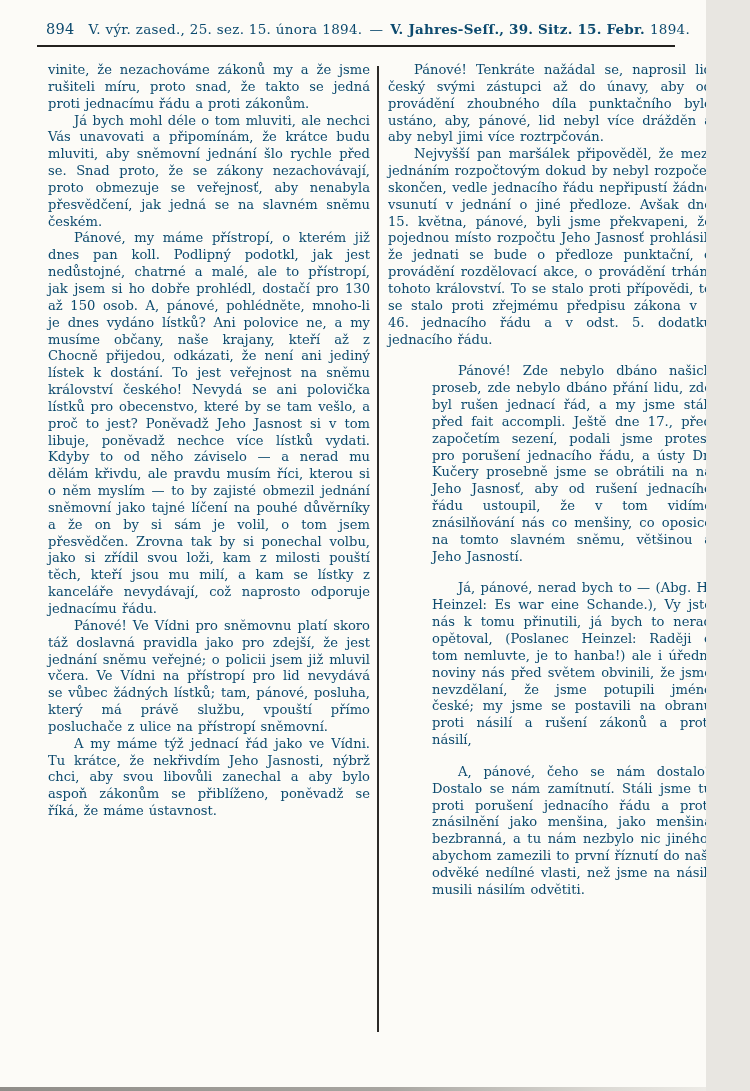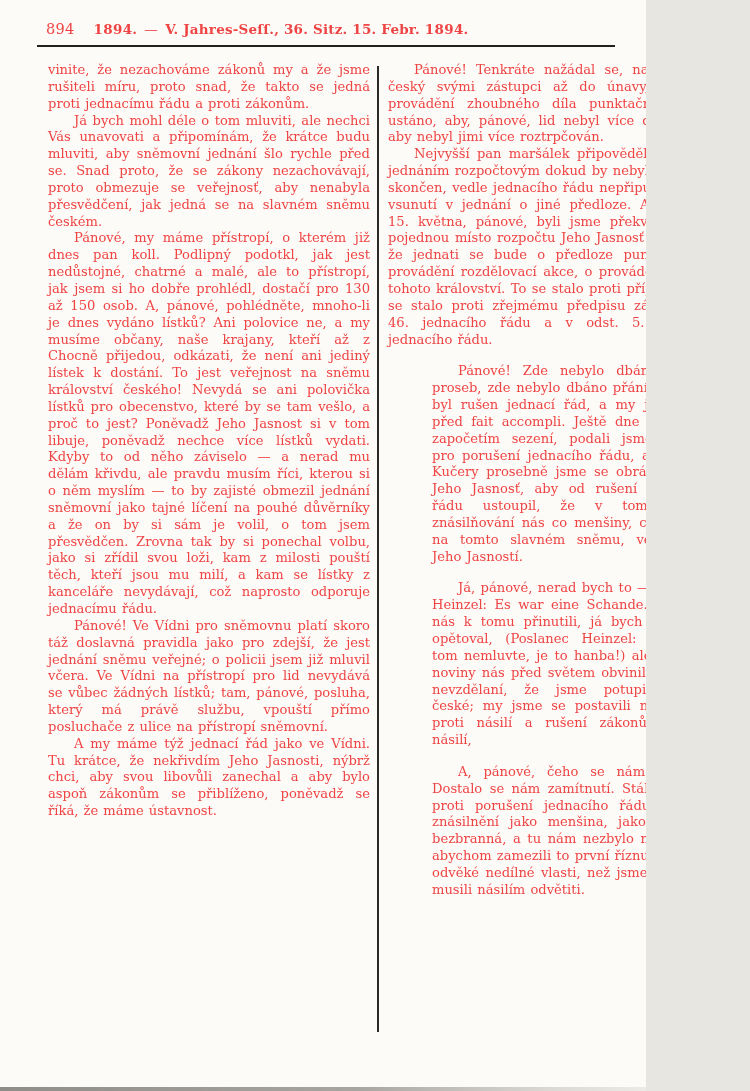--- a/index.html
+++ b/index.html
@@ -3,39 +3,39 @@
 <meta charset="utf-8">
 <style>
   html, body { margin: 0; padding: 0; }
   body {
     width: 750px; height: 1091px;
     background: #e8e6e1;
     font-family: "DejaVu Serif", "Liberation Serif", serif;
   }
   .page {
     position: relative;
-    width: 646px; height: 1091px;
+    width: 706px; height: 1091px;
     background: #fcfbf7;
-    color: #ef4444;
+    color: #0c4a6e;
     overflow: hidden;
     box-sizing: border-box;
   }
   .header-row {
     position: absolute;
     top: 21px; left: 46px; right: 34px;
     display: flex;
     align-items: baseline;
     font-size: 13.5px;
     letter-spacing: 0.3px;
     white-space: nowrap;
   }
   .page-number { font-size: 14.5px; margin-right: 14px; }
   .header-part { font-weight: normal; }
   .header-part.german { font-weight: bold; letter-spacing: 0.2px; }
-  .header-year { font-weight: bold; }
+  .header-year { font-weight: normal; }
   .header-sep { margin: 0 7px; }
   .header-rule {
     position: absolute;
     top: 45px; left: 37px; right: 31px;
     border-top: 2px solid #23211e;
   }
   .columns {
     position: absolute;
     top: 62px; left: 48px;
     width: 664px;
@@ -66,23 +66,24 @@
     opacity: 0.65;
   }
 </style>
 </head>
 <body>
 
 <div class="page">
 
   <div class="header-row">
     <span class="page-number">894</span>
+    <span class="header-part czech">V. výr. zased., 25. sez. 15. února</span>
     <span class="header-year" style="margin-left:5px;">1894.</span>
     <span class="header-sep">—</span>
-    <span class="header-part german">V. Jahres-Seſſ., 36. Sitz. 15. Febr.</span>
+    <span class="header-part german">V. Jahres-Seſſ., 39. Sitz. 15. Febr.</span>
     <span class="header-year" style="margin-left:5px;">1894.</span>
   </div>
 
   <div class="header-rule"></div>
 
   <div class="column-divider"></div>
 
   <div class="columns">
     <div class="col col-left">
         <p class="no-indent">vinite, že nezachováme zákonů my a že jsme rušiteli míru, proto snad, že takto se jedná proti jednacímu řádu a proti zákonům.</p>

